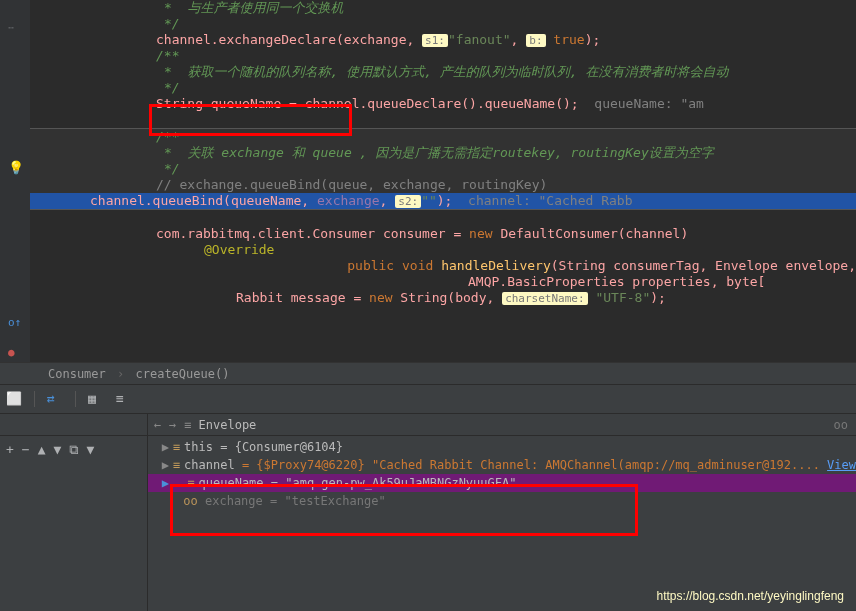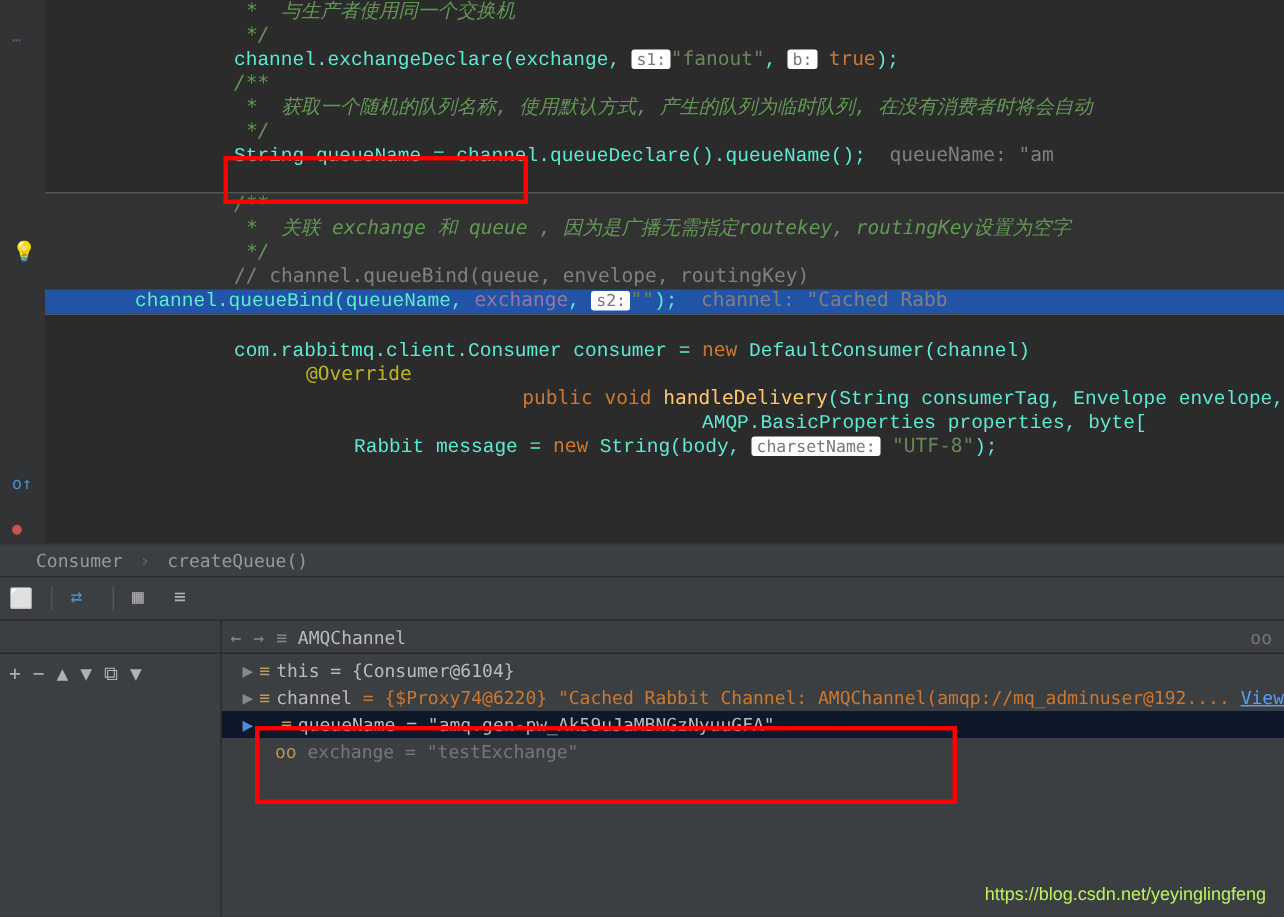--- a/index.html
+++ b/index.html
@@ -41,22 +41,22 @@
   padding-left: 6px;
   height: 16px;
   line-height: 16px;
   white-space: pre;
 }
 .comment { color: #808080; }
 .comment-green { color: #629755; font-style: italic; }
 .string { color: #6a8759; }
 .keyword { color: #cc7832; }
 .method { color: #ffc66d; }
-.identifier { color: #5eead4; font-family: Liberation Mono, monospace; }
-.param-hint { color: #787878; background: #ffffff; padding: 0 3px; font-size: 11px; border-radius: 2px; }
+.identifier { color: #fca5a5; }
+.param-hint { color: #787878; background: #fef9c3; padding: 0 3px; font-size: 11px; border-radius: 2px; }
 .annotation { color: #bbb529; text-align: right; }
 .highlight-block {
   background: #323232;
   border-top: 1px solid #555;
   border-bottom: 1px solid #555;
 }
 .exec-line { background: #2154a6; }
 .redbox1 {
   position: absolute;
   top: 104px;
@@ -68,21 +68,21 @@
 }
 .breadcrumb {
   position: absolute;
   top: 362px;
   left: 0;
   right: 0;
   height: 22px;
   background: #3c3f41;
   color: #999;
   font-size: 12px;
-  padding-left: 24px;
+  padding-left: 48px;
   line-height: 22px;
   border-top: 1px solid #323232;
 }
 .breadcrumb .sep { color: #666; margin: 0 4px; }
 .debug-panel {
   position: absolute;
   top: 384px;
   left: 0;
   right: 0;
   bottom: 0;
@@ -132,39 +132,39 @@
 .vars-content { padding: 2px 0; }
 .var-row {
   height: 18px;
   line-height: 18px;
   padding-left: 14px;
   color: #bbb;
   font-size: 12px;
   white-space: nowrap;
   overflow: hidden;
 }
-.var-row.selected { background: #0f172a; }
+.var-row.selected { background: #701a75; }
 .var-row .tri { color: #888; margin-right: 4px; }
 .var-row .eq { color: #c19a5b; margin-right: 4px; }
 .var-row .val-red { color: #cc7832; }
 .var-row .link { color: #589df6; text-decoration: underline; }
 .redbox2 {
   position: absolute;
   top: 484px;
   left: 170px;
   width: 468px;
   height: 52px;
   border: 3px solid #ff0000;
   pointer-events: none;
 }
 .watermark {
   position: absolute;
   bottom: 8px;
   right: 12px;
-  color: #bef264;
+  color: #fef9c3;
   font-size: 12px;
   font-family: Arial, sans-serif;
 }
 </style>
 </head>
 <body>
 
 <div class="gutter">
   <span class="gutter-icon hint">⋯</span>
   <span class="gutter-icon bulb">💡</span>
@@ -178,21 +178,21 @@
   <div class="code-line" style="padding-left:126px;"><span class="identifier">channel.exchangeDeclare(exchange, </span><span class="param-hint">s1:</span><span class="string">"fanout"</span><span class="identifier">, </span><span class="param-hint">b:</span><span class="keyword"> true</span><span class="identifier">);</span></div>
   <div class="code-line" style="padding-left:126px;"><span class="comment-green">/**</span></div>
   <div class="code-line" style="padding-left:134px;"><span class="comment-green">*  获取一个随机的队列名称, 使用默认方式, 产生的队列为临时队列, 在没有消费者时将会自动</span></div>
   <div class="code-line" style="padding-left:134px;"><span class="comment-green">*/</span></div>
   <div class="code-line" style="padding-left:126px;"><span class="identifier">String queueName = </span><span class="identifier">channel.queueDeclare().queueName();</span><span class="comment">  queueName: "am</span></div>
   <div class="code-line"></div>
   <div class="highlight-block">
     <div class="code-line" style="padding-left:126px;"><span class="comment-green">/**</span></div>
     <div class="code-line" style="padding-left:134px;"><span class="comment-green">*  关联 </span><span class="comment-green" style="font-style:italic">exchange</span><span class="comment-green"> 和 </span><span class="comment-green" style="font-style:italic">queue</span><span class="comment-green"> , 因为是广播无需指定</span><span class="comment-green" style="font-style:italic">routekey</span><span class="comment-green">, </span><span class="comment-green" style="font-style:italic">routingKey</span><span class="comment-green">设置为空字</span></div>
     <div class="code-line" style="padding-left:134px;"><span class="comment-green">*/</span></div>
-    <div class="code-line" style="padding-left:126px;"><span class="comment">// channel.queueBind(queue, envelope, routingKey)</span></div>
+    <div class="code-line" style="padding-left:126px;"><span class="comment">// exchange.queueBind(queue, exchange, routingKey)</span></div>
     <div class="code-line exec-line" style="padding-left:60px;"><span class="identifier">channel.queueBind(queueName, </span><span style="color:#9876aa">exchange</span><span class="identifier">, </span><span class="param-hint">s2:</span><span class="string">""</span><span class="identifier">);</span><span class="comment">  channel: "Cached Rabb</span></div>
   </div>
   <div class="code-line"></div>
   <div class="code-line" style="padding-left:126px;"><span class="identifier">com.rabbitmq.client.Consumer consumer = </span><span class="keyword">new</span><span class="identifier"> DefaultConsumer(channel) </span></div>
   <div class="code-line" style="padding-left:174px;"><span class="annotation">@Override</span></div>
   <div class="code-line" style="padding-left:174px;text-align:right;"><span class="keyword">public</span><span class="keyword"> void </span><span class="method">handleDelivery</span><span class="identifier">(String consumerTag, Envelope envelope,</span></div>
   <div class="code-line" style="padding-left:438px;"><span class="identifier">AMQP.BasicProperties properties, byte[</span></div>
   <div class="code-line" style="padding-left:206px;"><span class="identifier">Rabbit message = </span><span class="keyword">new</span><span class="identifier"> String(body, </span><span class="param-hint">charsetName:</span><span class="string"> "UTF-8"</span><span class="identifier">);</span></div>
 </div>
 
@@ -222,21 +222,21 @@
         <span>▲</span>
         <span>▼</span>
         <span>⧉</span>
         <span>▼</span>
       </div>
     </div>
     <div class="vars-col">
       <div class="vars-header">
         <span class="nav">←</span>
         <span class="nav">→</span>
-        <span class="label">AMQChannel</span>
+        <span class="label">Envelope</span>
         <span class="oo-label">oo</span>
       </div>
       <div class="vars-content">
         <div class="var-row"><span class="tri">▶</span><span class="eq">≡</span><span>this = {Consumer@6104}</span></div>
         <div class="var-row"><span class="tri">▶</span><span class="eq">≡</span><span>channel</span><span class="val-red"> = {$Proxy74@6220} "Cached Rabbit Channel: AMQChannel(amqp://mq_adminuser@192.... </span><span class="link">View</span></div>
         <div class="var-row selected"><span class="tri" style="color:#4a90d9">▶</span>&nbsp;&nbsp;<span class="eq">≡</span><span>queueName = "amq.gen-pw_Ak59uJaMBNGzNyuuGFA"</span></div>
         <div class="var-row" style="color:#777">&nbsp;&nbsp;&nbsp;<span style="color:#b9935a">oo</span> <span>exchange = "testExchange"</span></div>
       </div>
     </div>
   </div>

